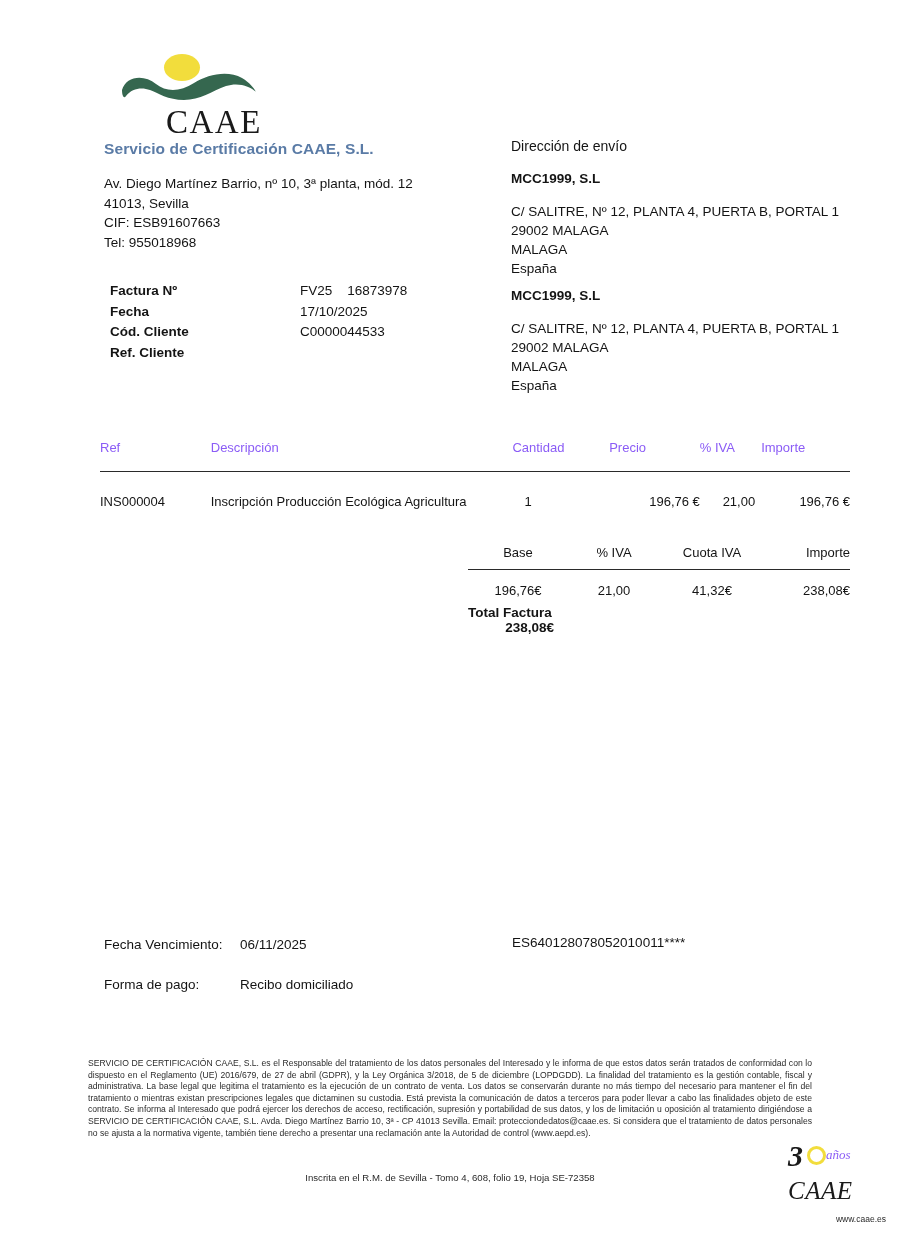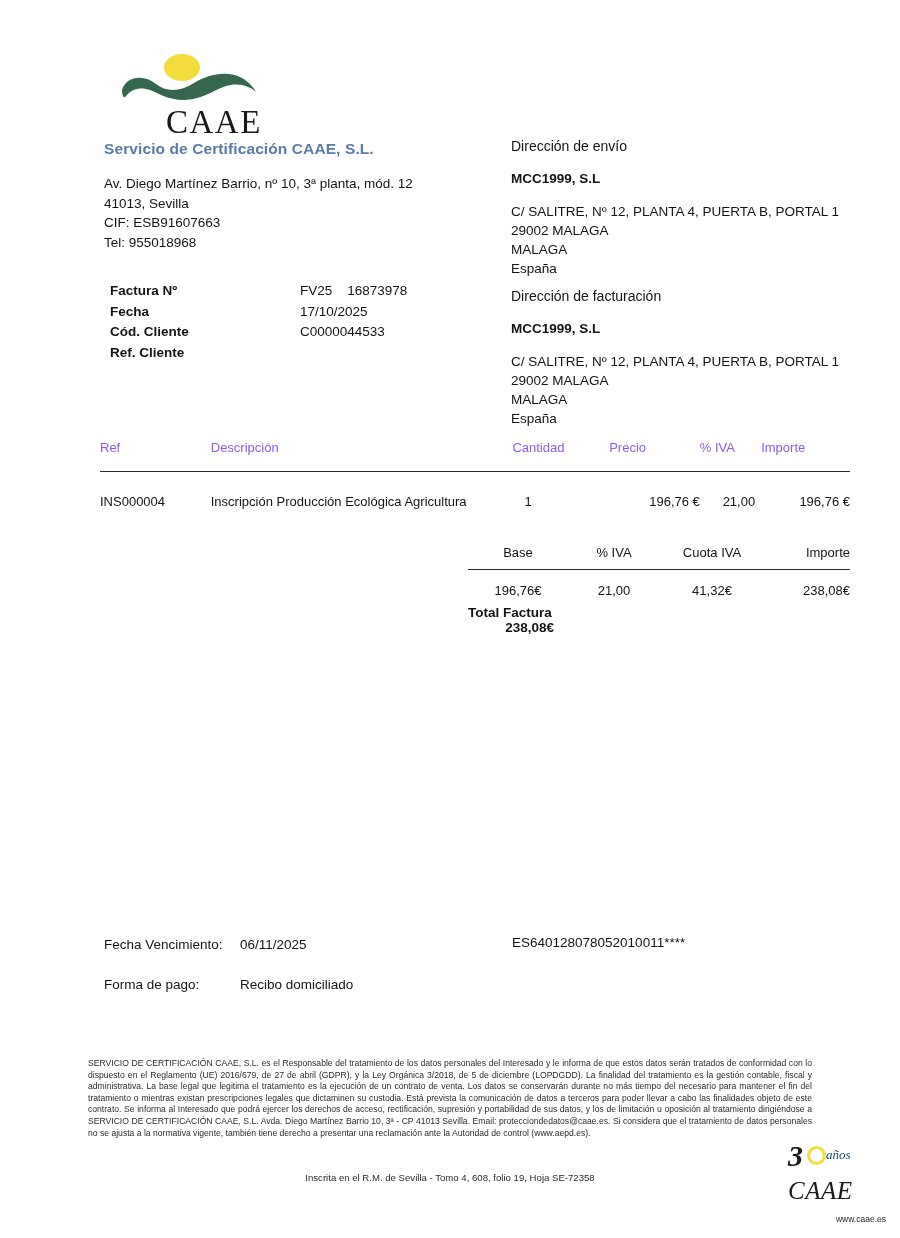--- a/index.html
+++ b/index.html
@@ -126,21 +126,21 @@
     color: #1a1a1a; line-height: 1;
   }
   .bl-ring {
     position: absolute; left: 19px; top: 3px;
     width: 19px; height: 19px; border-radius: 50%;
     border: 3px solid #f2dd3c;
   }
   .bl-anos {
     position: absolute; left: 38px; top: 4px;
     font-family: "Liberation Serif", serif;
-    font-size: 13px; font-style: italic; color: #0c4a6e;
+    font-size: 13px; font-style: italic; color: #8b5cf6;
   }
   .bl-caae {
     font-family: "Liberation Serif", serif;
     font-size: 25px; font-style: italic; letter-spacing: 0.5px;
     color: #1a1a1a; line-height: 1; margin-top: 1px;
   }
   .bl-url {
     font-size: 8.5px; color: #2b2b2b; margin-top: 11px;
     text-align: right; padding-right: 2px;
   }
@@ -193,21 +193,20 @@
     <div class="addr-name">MCC1999, S.L</div>
     <div class="addr-lines">
       <div>C/ SALITRE, Nº 12, PLANTA 4, PUERTA B, PORTAL 1</div>
       <div>29002  MALAGA</div>
       <div>MALAGA</div>
       <div>España</div>
     </div>
   </div>
 
   <div class="addr-bill">
-    <div class="addr-head">Dirección de facturación</div>
     <div class="addr-name">MCC1999, S.L</div>
     <div class="addr-lines">
       <div>C/ SALITRE, Nº 12, PLANTA 4, PUERTA B, PORTAL 1</div>
       <div>29002  MALAGA</div>
       <div>MALAGA</div>
       <div>España</div>
     </div>
   </div>
 
   <div class="items">

